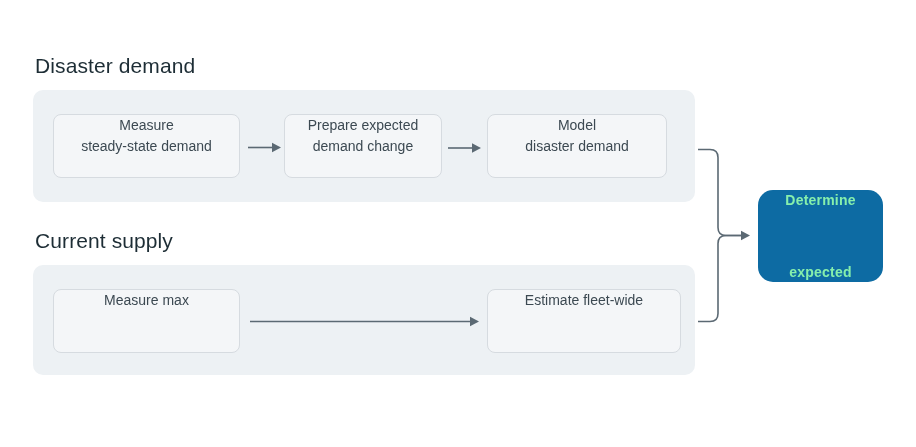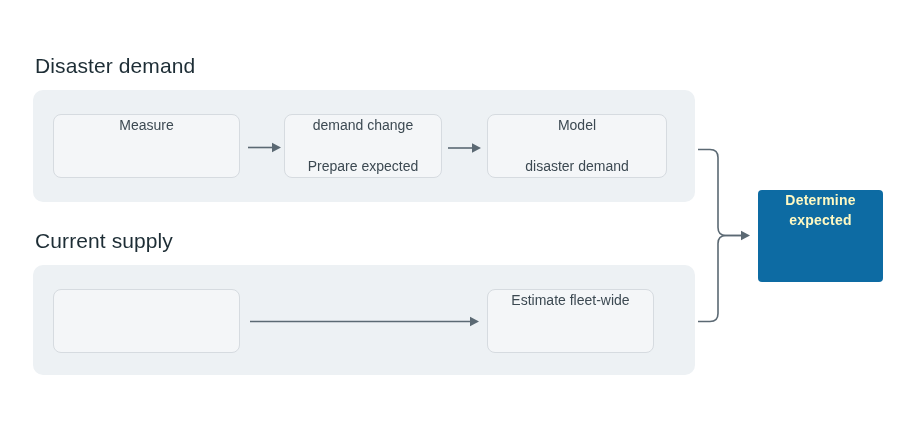--- a/index.html
+++ b/index.html
@@ -19,69 +19,71 @@
   .panel{
     position:absolute;left:33px;width:662px;
     background:#edf1f4;border-radius:10px;
   }
   #panel-disaster{top:90px;height:112px}
   #panel-supply{top:265px;height:110px}
 
   .step-box{
     position:absolute;top:24px;height:64px;box-sizing:border-box;
     background:#f4f6f8;border:1px solid #d6dbe0;border-radius:8px;
-    display:flex;flex-direction:column;justify-content:space-between;align-items:center;
+    display:flex;flex-direction:column;justify-content:flex-start;align-items:center;
     font-size:14px;line-height:21px;color:#3c4952;text-align:center;
   }
   .box-a{left:20px;width:187px}
   .box-b{left:251px;width:158px}
   .box-c{left:454px;width:180px}
   .box-d{left:20px;width:187px}
-  .box-e{left:454px;width:167px}
+  .box-e{left:454px;width:194px}
 
   .result-box{
     position:absolute;left:758px;top:190px;width:125px;height:92px;box-sizing:border-box;
-    background:#0d6ba3;border-radius:4px;
-    display:flex;flex-direction:column;justify-content:flex-start;align-items:center;
-    color:#fef9c3;font-size:14px;font-weight:700;line-height:20px;text-align:center;
+    background:#0d6ba3;border-radius:15px;
+    display:flex;flex-direction:column;justify-content:space-between;align-items:center;
+    color:#86efac;font-size:14px;font-weight:700;line-height:20px;text-align:center;
     letter-spacing:0.2px;
   }
 
   .connectors{
     position:absolute;left:0;top:0;width:916px;height:447px;
     pointer-events:none;
   }
   .connectors path{fill:none;stroke:#5b6973;stroke-width:1.6px;}
   .connectors polygon{fill:#5b6973;stroke:none;}
 </style>
 </head>
 <body>
 
 <div>
 
   <h2 class="heading" id="heading-disaster">Disaster demand</h2>
 
   <div class="panel" id="panel-disaster">
     <div class="step-box box-a">
       <div>Measure</div>
+      <div>steady-state demand</div>
     </div>
     <div class="step-box box-b">
+      <div>Prepare expected</div>
       <div>demand change</div>
-      <div>Prepare expected</div>
     </div>
     <div class="step-box box-c">
       <div>Model</div>
       <div>disaster demand</div>
     </div>
   </div>
 
   <h2 class="heading" id="heading-supply">Current supply</h2>
 
   <div class="panel" id="panel-supply">
     <div class="step-box box-d">
+      <div>Measure max</div>
     </div>
     <div class="step-box box-e">
       <div>Estimate fleet-wide</div>
     </div>
   </div>
 
   <div class="result-box">
     <div>Determine</div>
     <div>expected</div>
   </div>

